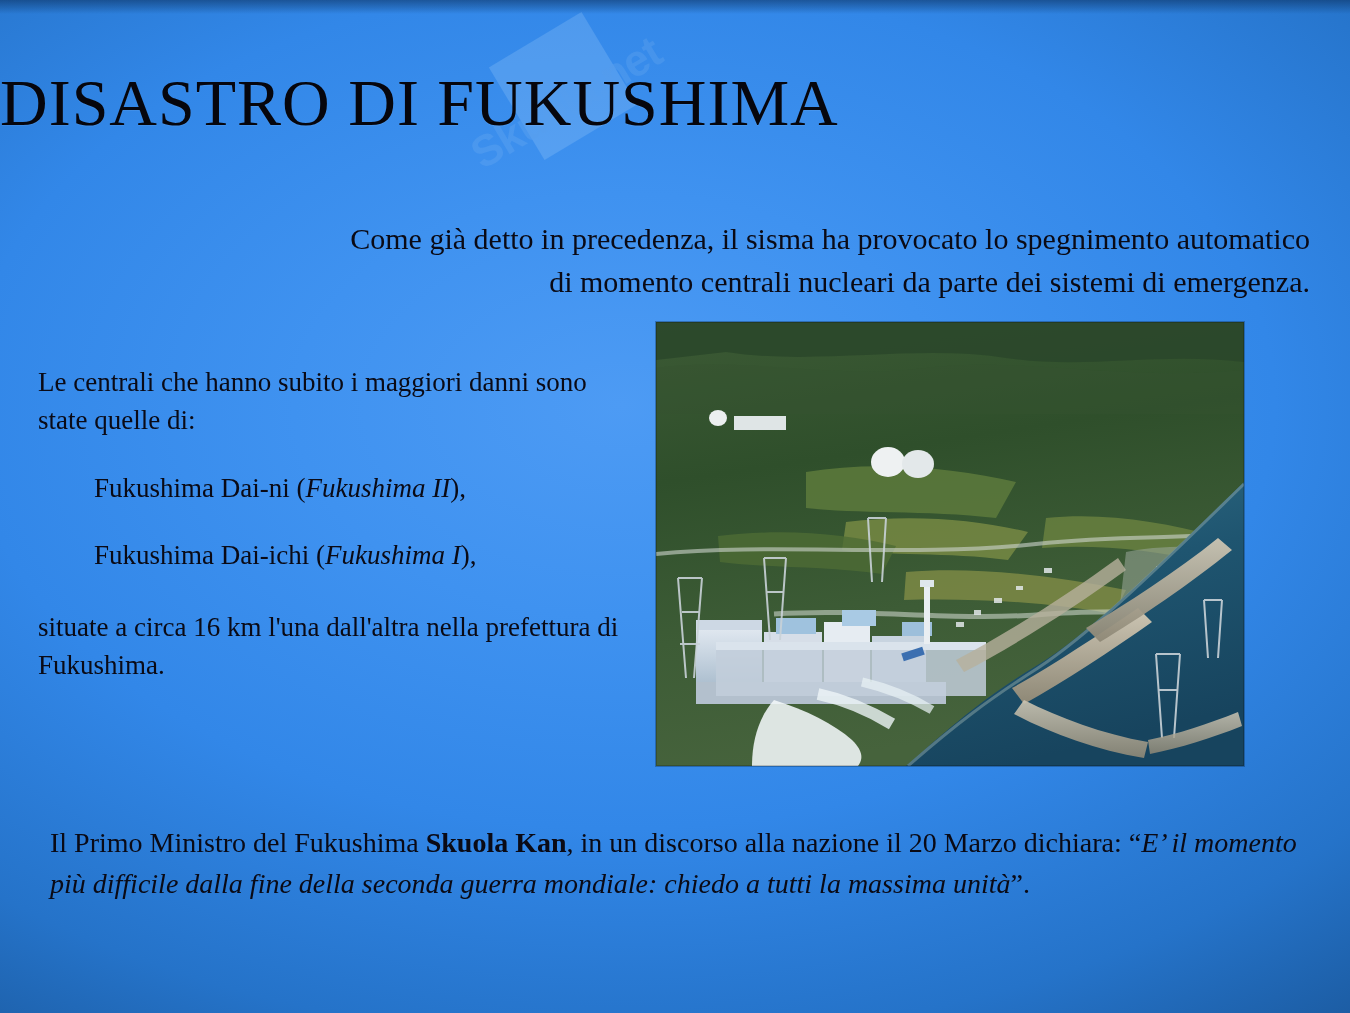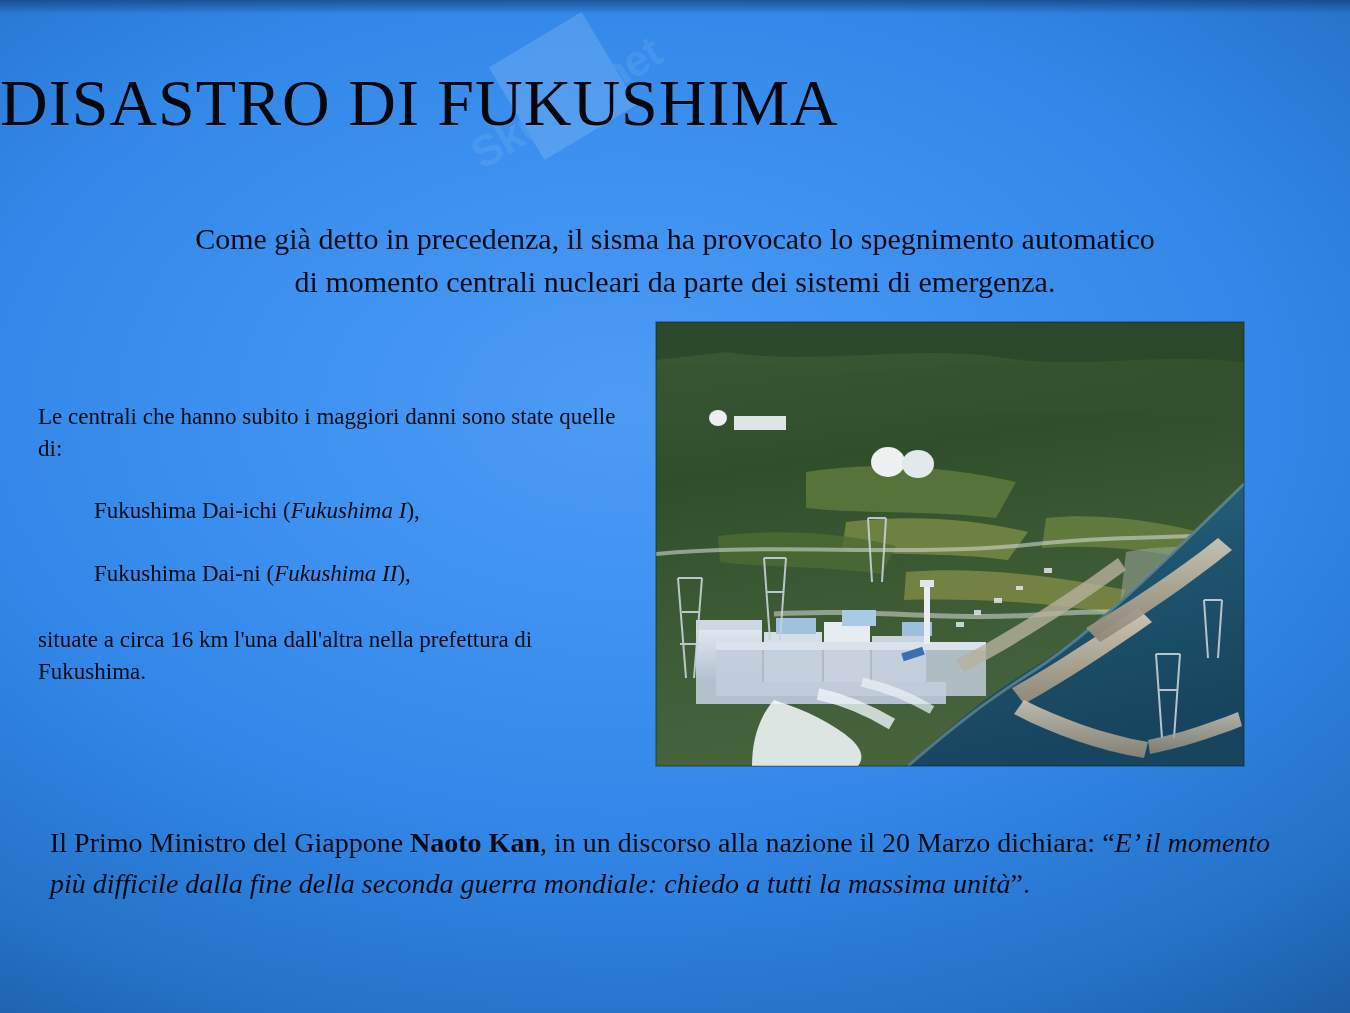--- a/index.html
+++ b/index.html
@@ -87,30 +87,30 @@
     position: absolute;
     left: 40px;
     right: 40px;
     top: 218px;
     text-align: center;
     font-size: 30px;
     line-height: 1.42;
     color: #0a0a15;
     z-index: 3;
   }
-  .intro .line { display: block; }
+  .intro .line { display: block; text-align: right; }
 
   
   .left-col {
     position: absolute;
     left: 38px;
-    top: 401px;
+    top: 364px;
     width: 600px;
     z-index: 3;
-    font-size: 23px;
+    font-size: 27px;
     line-height: 1.40;
     color: #0a0a15;
   }
   .left-col p { margin: 0; }
   .lead { margin-bottom: 30px !important; }
   .plant-line {
     margin-left: 56px !important;
     margin-bottom: 30px !important;
     white-space: nowrap;
   }
@@ -158,23 +158,23 @@
   <div class="title">DISASTRO DI FUKUSHIMA</div>
 
   <div class="intro">
     <span class="line">Come già detto in precedenza, il sisma ha provocato lo spegnimento automatico</span>
     <span class="line">di momento centrali nucleari da parte dei sistemi di emergenza.</span>
   </div>
 
   <div class="left-col">
     <p class="lead">Le centrali che hanno subito i maggiori danni sono state quelle di:</p>
 
+    <p class="plant-line"><span>Fukushima Dai-ni (</span><em>Fukushima II</em><span>),</span></p>
+
     <p class="plant-line"><span>Fukushima Dai-ichi (</span><em>Fukushima I</em><span>),</span></p>
-
-    <p class="plant-line"><span>Fukushima Dai-ni (</span><em>Fukushima II</em><span>),</span></p>
 
     <p class="distance">situate a circa 16 km l'una dall'altra nella prefettura di Fukushima.</p>
   </div>
 
   <div class="photo">
     <svg viewBox="0 0 588 444" preserveAspectRatio="none">
       <defs>
         <linearGradient id="hills" x1="0" y1="0" x2="0.2" y2="1">
           <stop offset="0%" stop-color="#3c5a35"></stop>
           <stop offset="35%" stop-color="#2f4f2b"></stop>
@@ -267,15 +267,15 @@
         <rect x="318" y="288" width="7" height="5"></rect>
         <rect x="338" y="276" width="8" height="5"></rect>
         <rect x="360" y="264" width="7" height="4"></rect>
         <rect x="388" y="246" width="8" height="5"></rect>
       </g>
 
       <rect x="0" y="0" width="588" height="444" fill="none" stroke="rgba(0,0,0,.18)" stroke-width="2"></rect>
     </svg>
   </div>
 
-  <div class="quote"><span>Il Primo Ministro del Giappone </span><b>Naoto Kan</b><span>, in un discorso alla nazione il 20 Marzo dichiara: “</span><i>E’ il momento più difficile dalla fine della seconda guerra mondiale: chiedo a tutti la massima unità</i><span>”.</span></div>
+  <div class="quote"><span>Il Primo Ministro del Fukushima </span><b>Skuola Kan</b><span>, in un discorso alla nazione il 20 Marzo dichiara: “</span><i>E’ il momento più difficile dalla fine della seconda guerra mondiale: chiedo a tutti la massima unità</i><span>”.</span></div>
 
 </div>
 
 </body></html>

